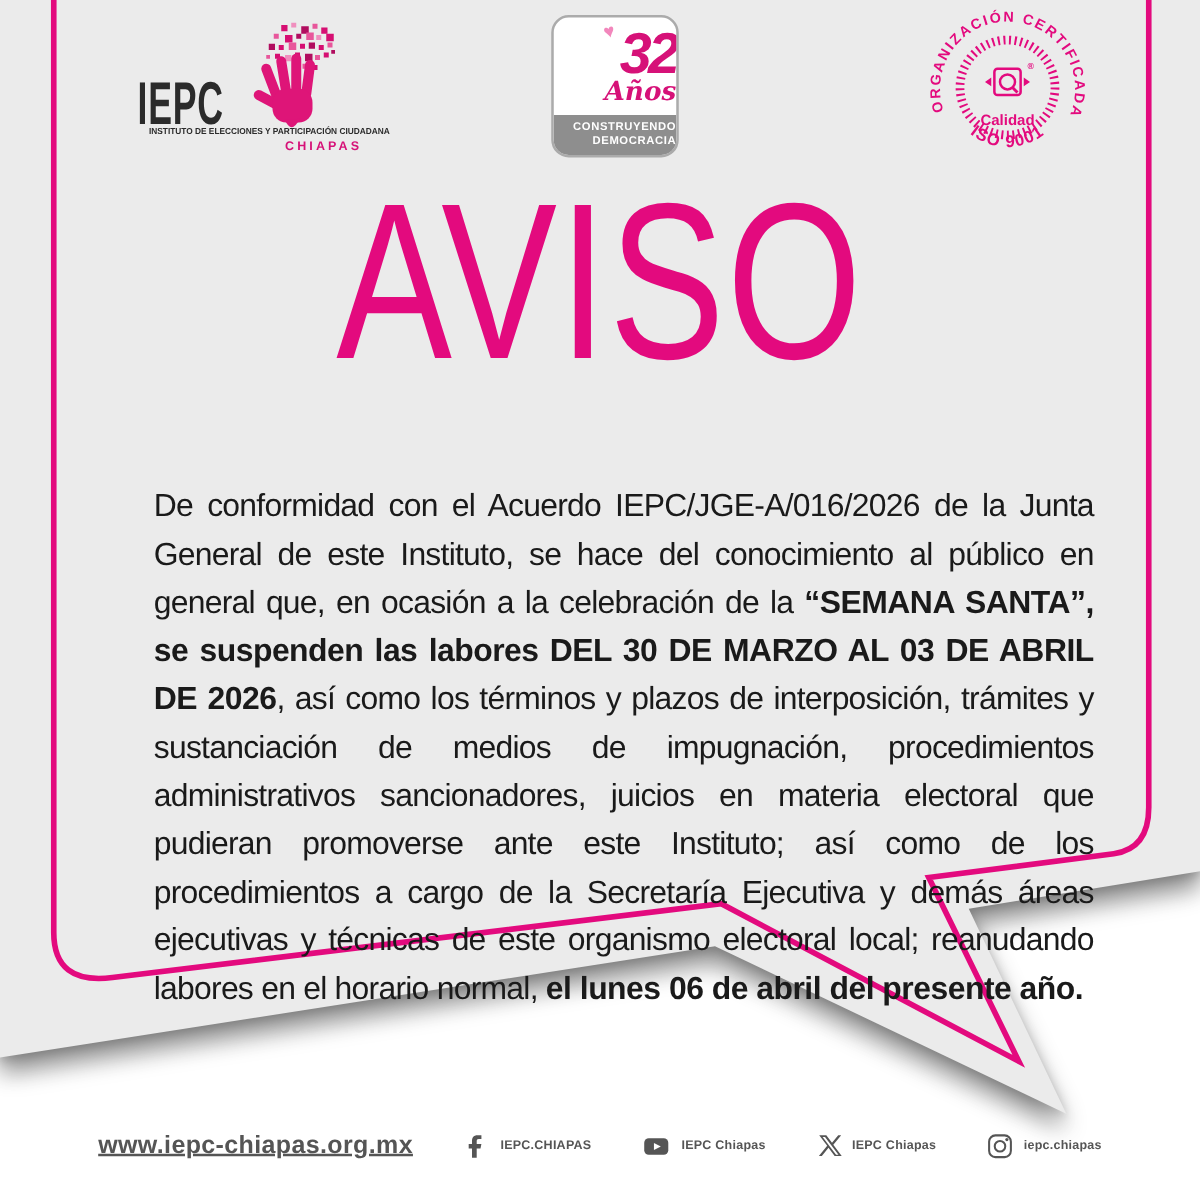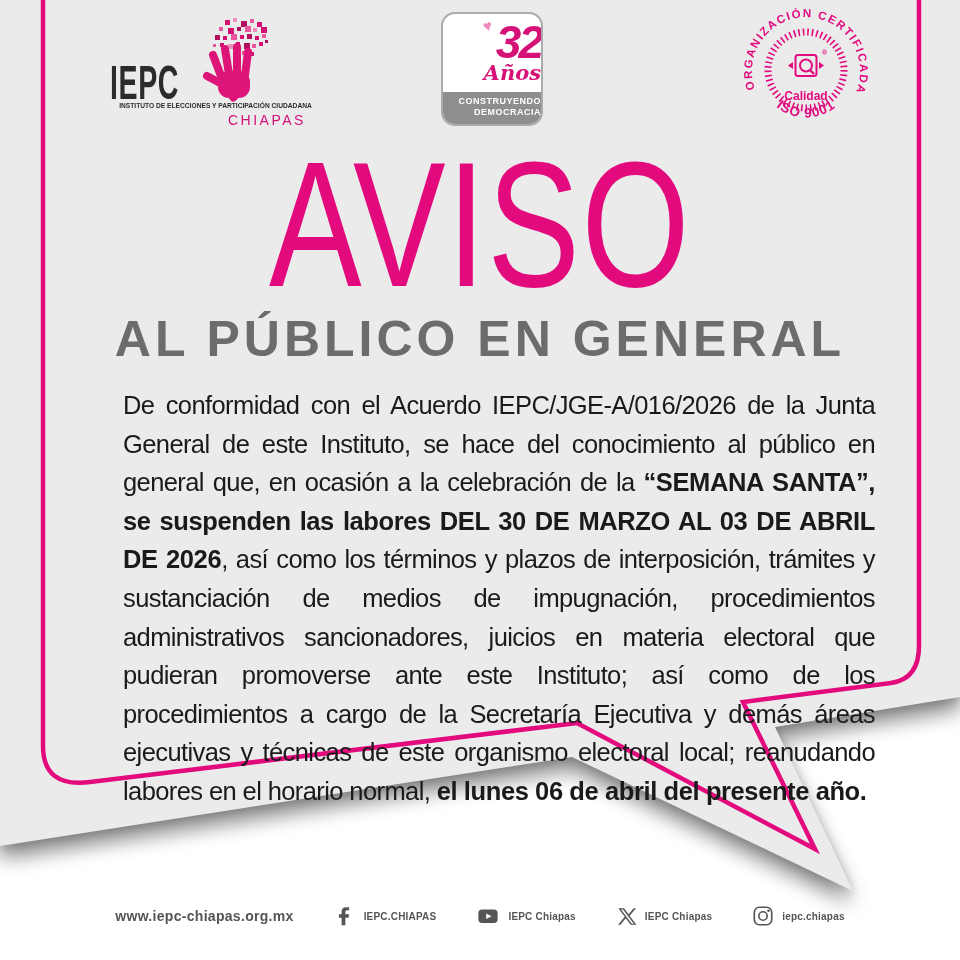--- a/index.html
+++ b/index.html
@@ -21,21 +21,21 @@
 
   
   .bubble-svg{position:absolute;left:0;top:0;width:960px;height:960px;}
   .sheet{fill:var(--sheet-gray);filter:drop-shadow(0 12px 10px rgba(0,0,0,.42)) drop-shadow(0 3px 4px rgba(0,0,0,.18));}
   .outline{fill:none;stroke:var(--brand-pink);stroke-width:4.5;}
 
   
   .logo-iepc{position:absolute;left:110px;top:14px;width:170px;height:112px;text-align:center;}
   .iepc-acronym{position:absolute;left:0;top:44px;font-size:46px;line-height:1;font-weight:900;color:var(--logo-dark);letter-spacing:1px;transform:scaleX(.62) scaleY(1.05);transform-origin:left top;}
   .iepc-line{position:absolute;left:1px;top:88px;width:220px;font-size:7px;font-weight:700;color:var(--logo-dark);white-space:nowrap;transform:scaleX(.95);transform-origin:left top;}
-  .iepc-state{position:absolute;left:118px;top:98px;font-size:14px;font-weight:400;color:var(--logo-pink);letter-spacing:2.5px;}
+  .iepc-state{position:absolute;left:118px;top:98px;font-size:10px;font-weight:700;color:var(--logo-pink);letter-spacing:2.5px;}
   .iepc-hand{position:absolute;left:85px;top:4px;}
 
   .logo-32{position:absolute;left:441px;top:12px;width:102px;height:114px;background:#fff;border:2px solid var(--logo-border);border-radius:14px;overflow:hidden;display:flex;flex-direction:column;}
   .t32-wrap{flex:1;position:relative;text-align:right;}
   .t32-num{display:inline-block;font-size:46px;font-weight:800;font-style:italic;line-height:1;letter-spacing:-3px;color:var(--logo-pink);margin-top:5px;}
   .t32-heart{position:absolute;top:3px;left:40px;font-size:15px;color:var(--heart-pink);transform:rotate(-14deg);}
   .t32-anios{font-size:21px;font-style:italic;font-weight:700;font-family:"DejaVu Serif",serif;color:var(--logo-pink);line-height:1;margin-top:-3px;}
   .t32-band{background:var(--band-gray);color:#fff;font-size:9px;font-weight:800;letter-spacing:.5px;text-align:right;line-height:1.3;padding:4px 0 5px;}
 
   .logo-iso{position:absolute;left:740px;top:4px;}
@@ -47,21 +47,21 @@
   
   .title{position:absolute;left:0;top:136px;width:100%;text-align:center;font-size:178px;line-height:1;font-weight:200;color:var(--brand-pink);letter-spacing:2px;transform:scaleX(.78);}
   .subtitle{position:absolute;left:0;top:314px;width:100%;text-align:center;font-size:50px;line-height:1;font-weight:800;color:var(--subtitle-gray);letter-spacing:4px;}
 
   
   .body-text{position:absolute;left:104px;top:386px;width:752px;font-size:25.5px;line-height:38.6px;letter-spacing:-0.6px;text-align:justify;color:var(--body-text);margin-left:19px;}
   .body-text b{font-weight:800;letter-spacing:-0.4px;}
 
   
   .footer{position:absolute;left:0;top:905px;width:100%;display:flex;justify-content:center;align-items:center;gap:40px;}
-  .site{font-size:14px;font-weight:700;color:var(--footer-gray);letter-spacing:.3px;}
+  .site{font-size:20px;font-weight:700;color:var(--footer-gray);letter-spacing:.3px;text-decoration:underline;}
   .social-item{display:flex;align-items:center;gap:8px;}
   .social-label{font-size:10px;font-weight:700;color:var(--footer-gray);letter-spacing:.2px;}
   .ic{fill:var(--footer-gray);}
   .ic-stroke{fill:none;stroke:var(--footer-gray);stroke-width:1.8;}
 </style>
 </head>
 <body>
 
 <div class="canvas">
 
@@ -147,21 +147,20 @@
       <circle class="iso-center" cx="66" cy="61.5" r="6"></circle>
       <line x1="70" y1="66" x2="74" y2="70" stroke="#E30A7E" stroke-width="2.4"></line>
       <path class="iso-fill" d="M53,58 l-5,3.5 5,3.5 Z"></path>
       <path class="iso-fill" d="M79,58 l5,3.5 -5,3.5 Z"></path>
     </g>
     <text class="iso-arc" x="82" y="51" font-size="7">®</text>
     <text class="iso-arc" x="66" y="96" font-size="12" text-anchor="middle" font-weight="800">Calidad</text>
   </svg>
 
   <div class="title">AVISO</div>
-  <div class="subtitle">AL PÚBLICO EN GENERAL</div>
 
   <p class="body-text"><span>De conformidad con el Acuerdo IEPC/JGE-A/016/2026 de la Junta General de este Instituto, se hace del conocimiento al público en general que, en ocasión a la celebración de la </span><b>“SEMANA SANTA”, se suspenden las labores DEL 30 DE MARZO AL 03 DE ABRIL DE 2026</b><span>, así como los términos y plazos de interposición, trámites y sustanciación de medios de impugnación, procedimientos administrativos sancionadores, juicios en materia electoral que pudieran promoverse ante este Instituto; así como de los procedimientos a cargo de la Secretaría Ejecutiva y demás áreas ejecutivas y técnicas de este organismo electoral local; reanudando labores en el horario normal, </span><b>el lunes 06 de abril del presente año.</b></p>
 
   <div class="footer">
     <span class="site">www.iepc-chiapas.org.mx</span>
 
     <span class="social-item">
       <svg width="22" height="22" viewBox="0 0 24 24" aria-hidden="true">
         <path class="ic" d="M15.5 2.5h-2.6C9.9 2.5 8.3 4.4 8.3 7.3V10H5.4v4h2.9v8h4.1v-8h3.3l.8-4h-4.1V7.6c0-1.1.4-1.9 1.8-1.9h2.3V2.5z"></path>
       </svg>

